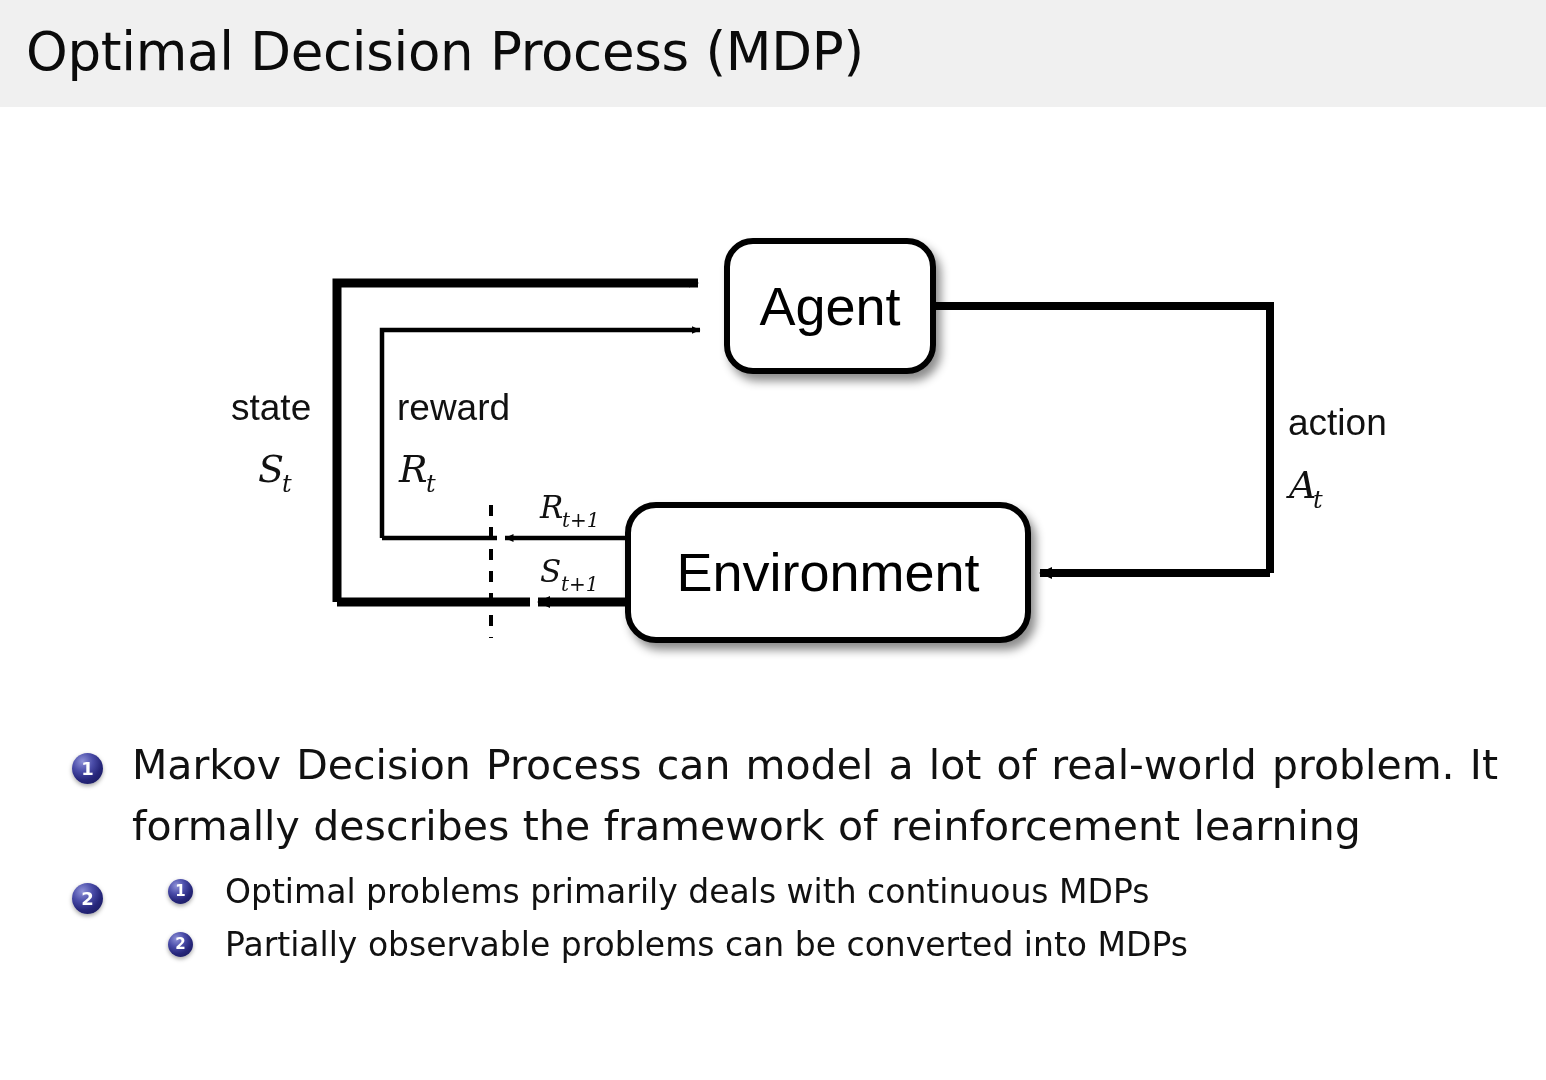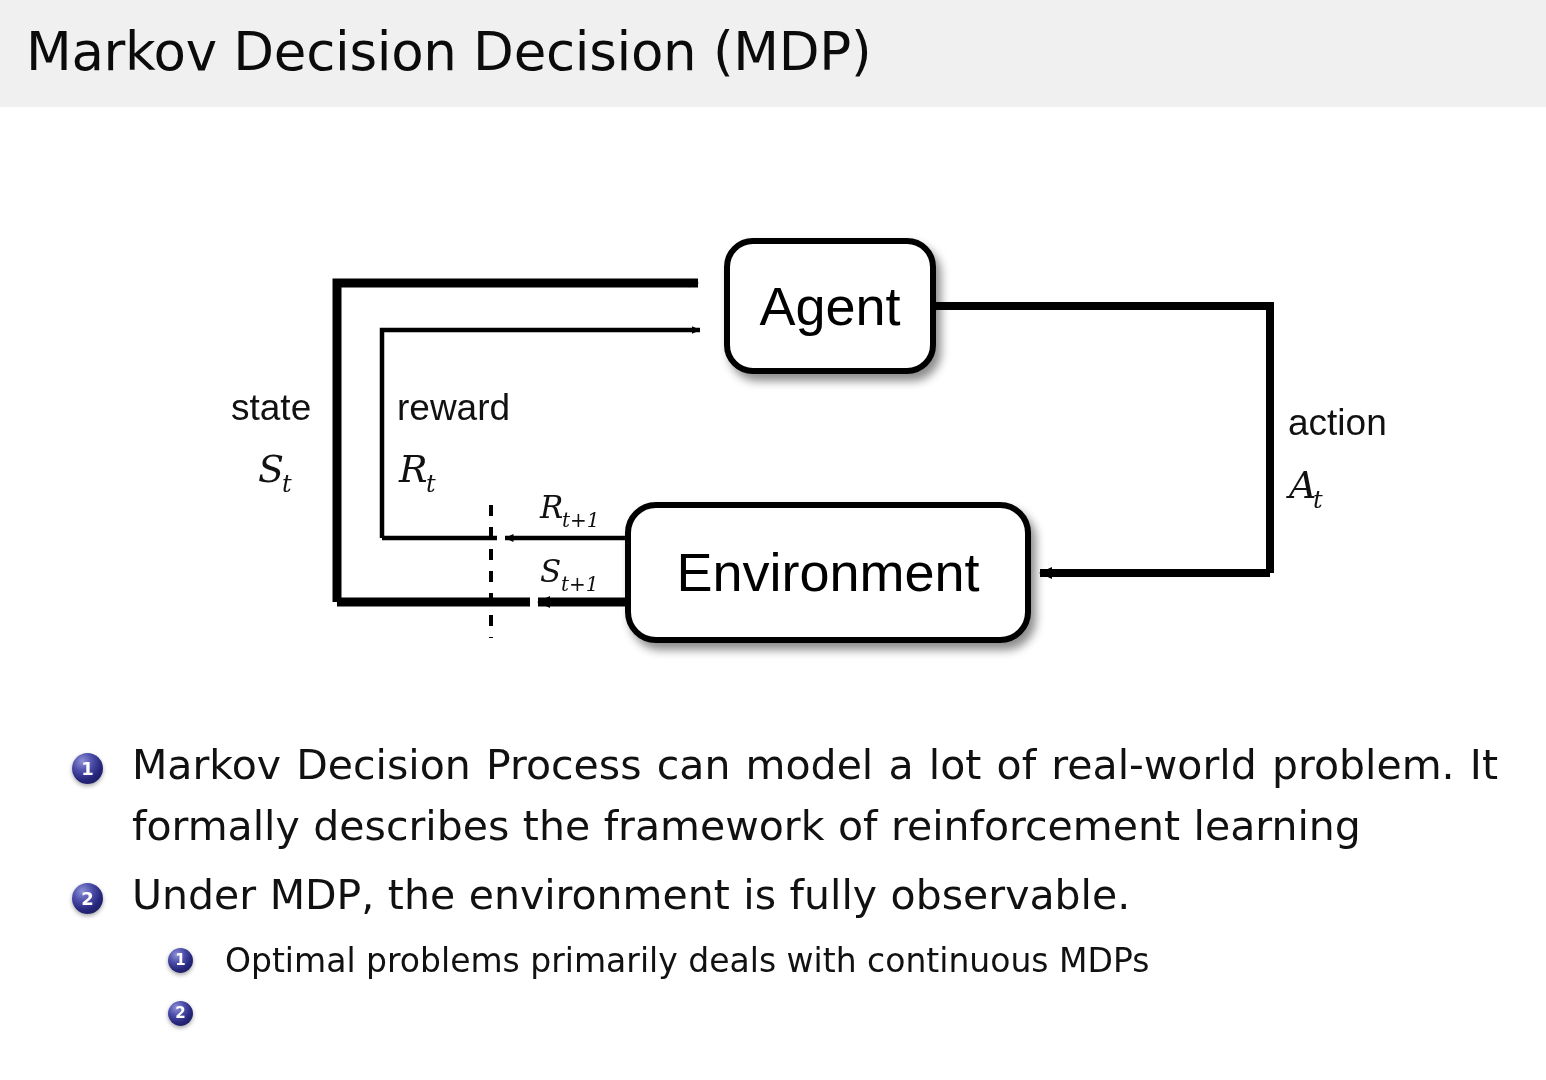--- a/index.html
+++ b/index.html
@@ -142,21 +142,21 @@
     left: 168px;
     top: 14px;
     font-size: 15px;
     line-height: 25px;
   }
 </style>
 </head>
 <body>
 
 <div id="header-bar"></div>
-<div id="page-title">Markov Decision Decision (MDP)</div>
+<div id="page-title">Optimal Decision Process (MDP)</div>
 
 <div id="diagram">
 <svg width="1546" height="590" viewBox="0 0 1546 590" xmlns="http://www.w3.org/2000/svg">
   <defs>
     <marker id="arrowThick" markerWidth="10" markerHeight="9" refX="9" refY="4.5" orient="auto" markerUnits="userSpaceOnUse">
       <path d="M0,0 L10,4.5 L0,9 z" fill="#000"></path>
     </marker>
     <marker id="arrowThin" markerWidth="9" markerHeight="8" refX="8.5" refY="4" orient="auto" markerUnits="userSpaceOnUse">
       <path d="M0,0 L9,4 L0,8 z" fill="#000"></path>
     </marker>
@@ -231,25 +231,25 @@
 
 <div id="bullets">
 
   <div class="blt-row blt-lvl1">
     <span class="marker marker-l1">1</span>
     <div class="blt-text">Markov Decision Process can model a lot of real-world problem. It formally describes the framework of reinforcement learning</div>
   </div>
 
   <div class="blt-row blt-lvl1">
     <span class="marker marker-l1">2</span>
-    <div class="blt-text">Under MDP, the environment is fully observable.</div>
   </div>
 
   <div class="blt-row blt-lvl2">
     <span class="marker marker-l2">1</span>
     <div class="blt-text">Optimal problems primarily deals with continuous MDPs</div>
   </div>
 
   <div class="blt-row blt-lvl2">
     <span class="marker marker-l2">2</span>
+    <div class="blt-text">Partially observable problems can be converted into MDPs</div>
   </div>
 
 </div>
 
 </body></html>

